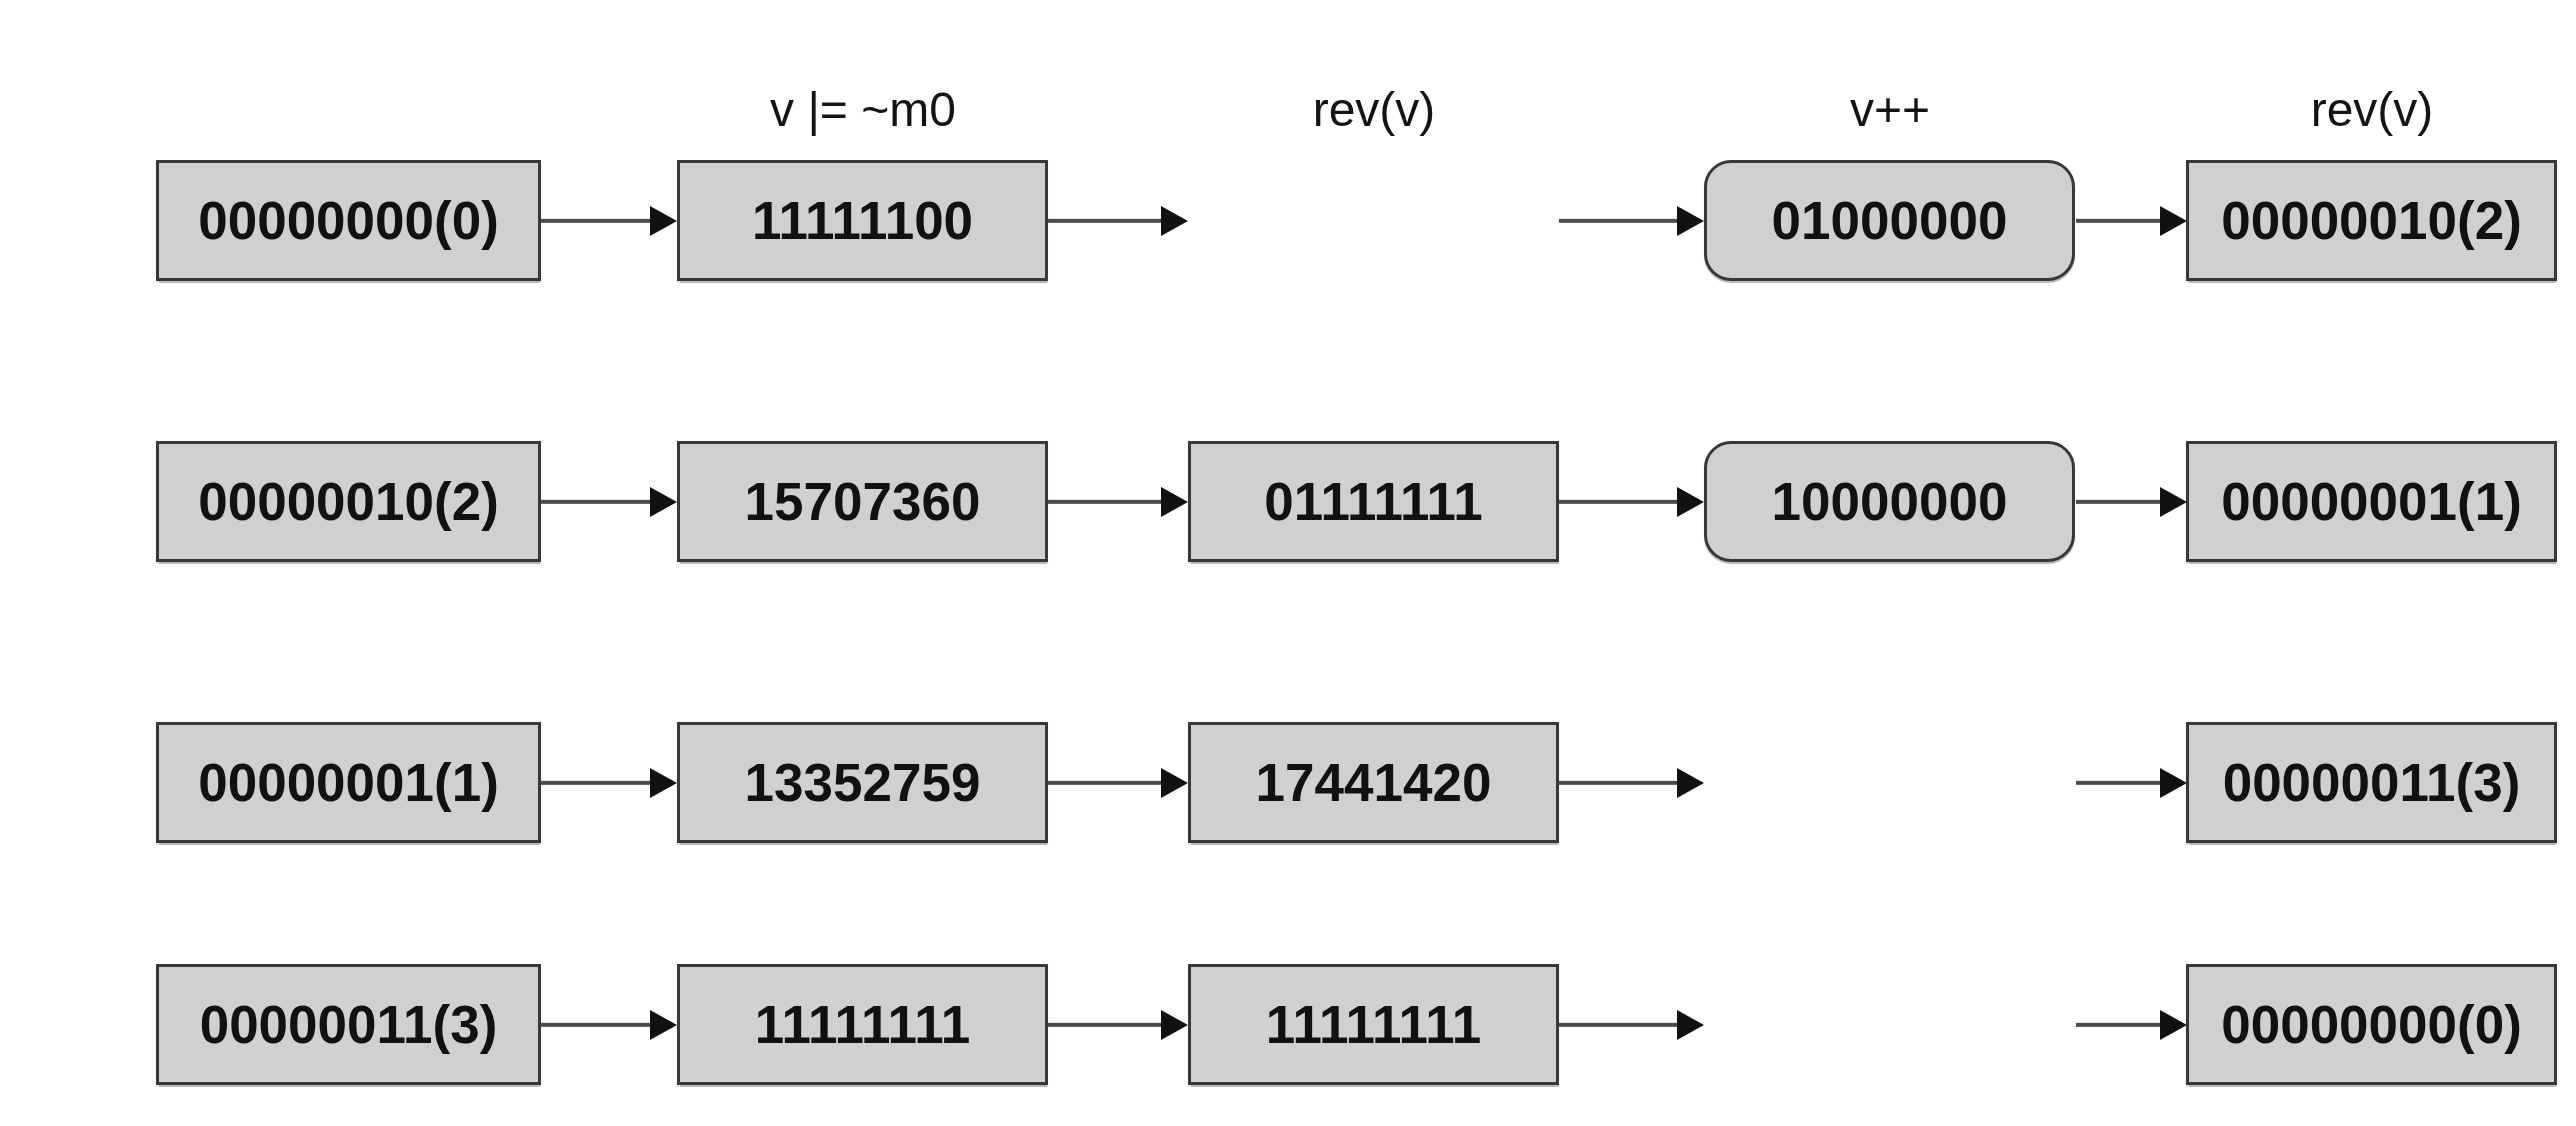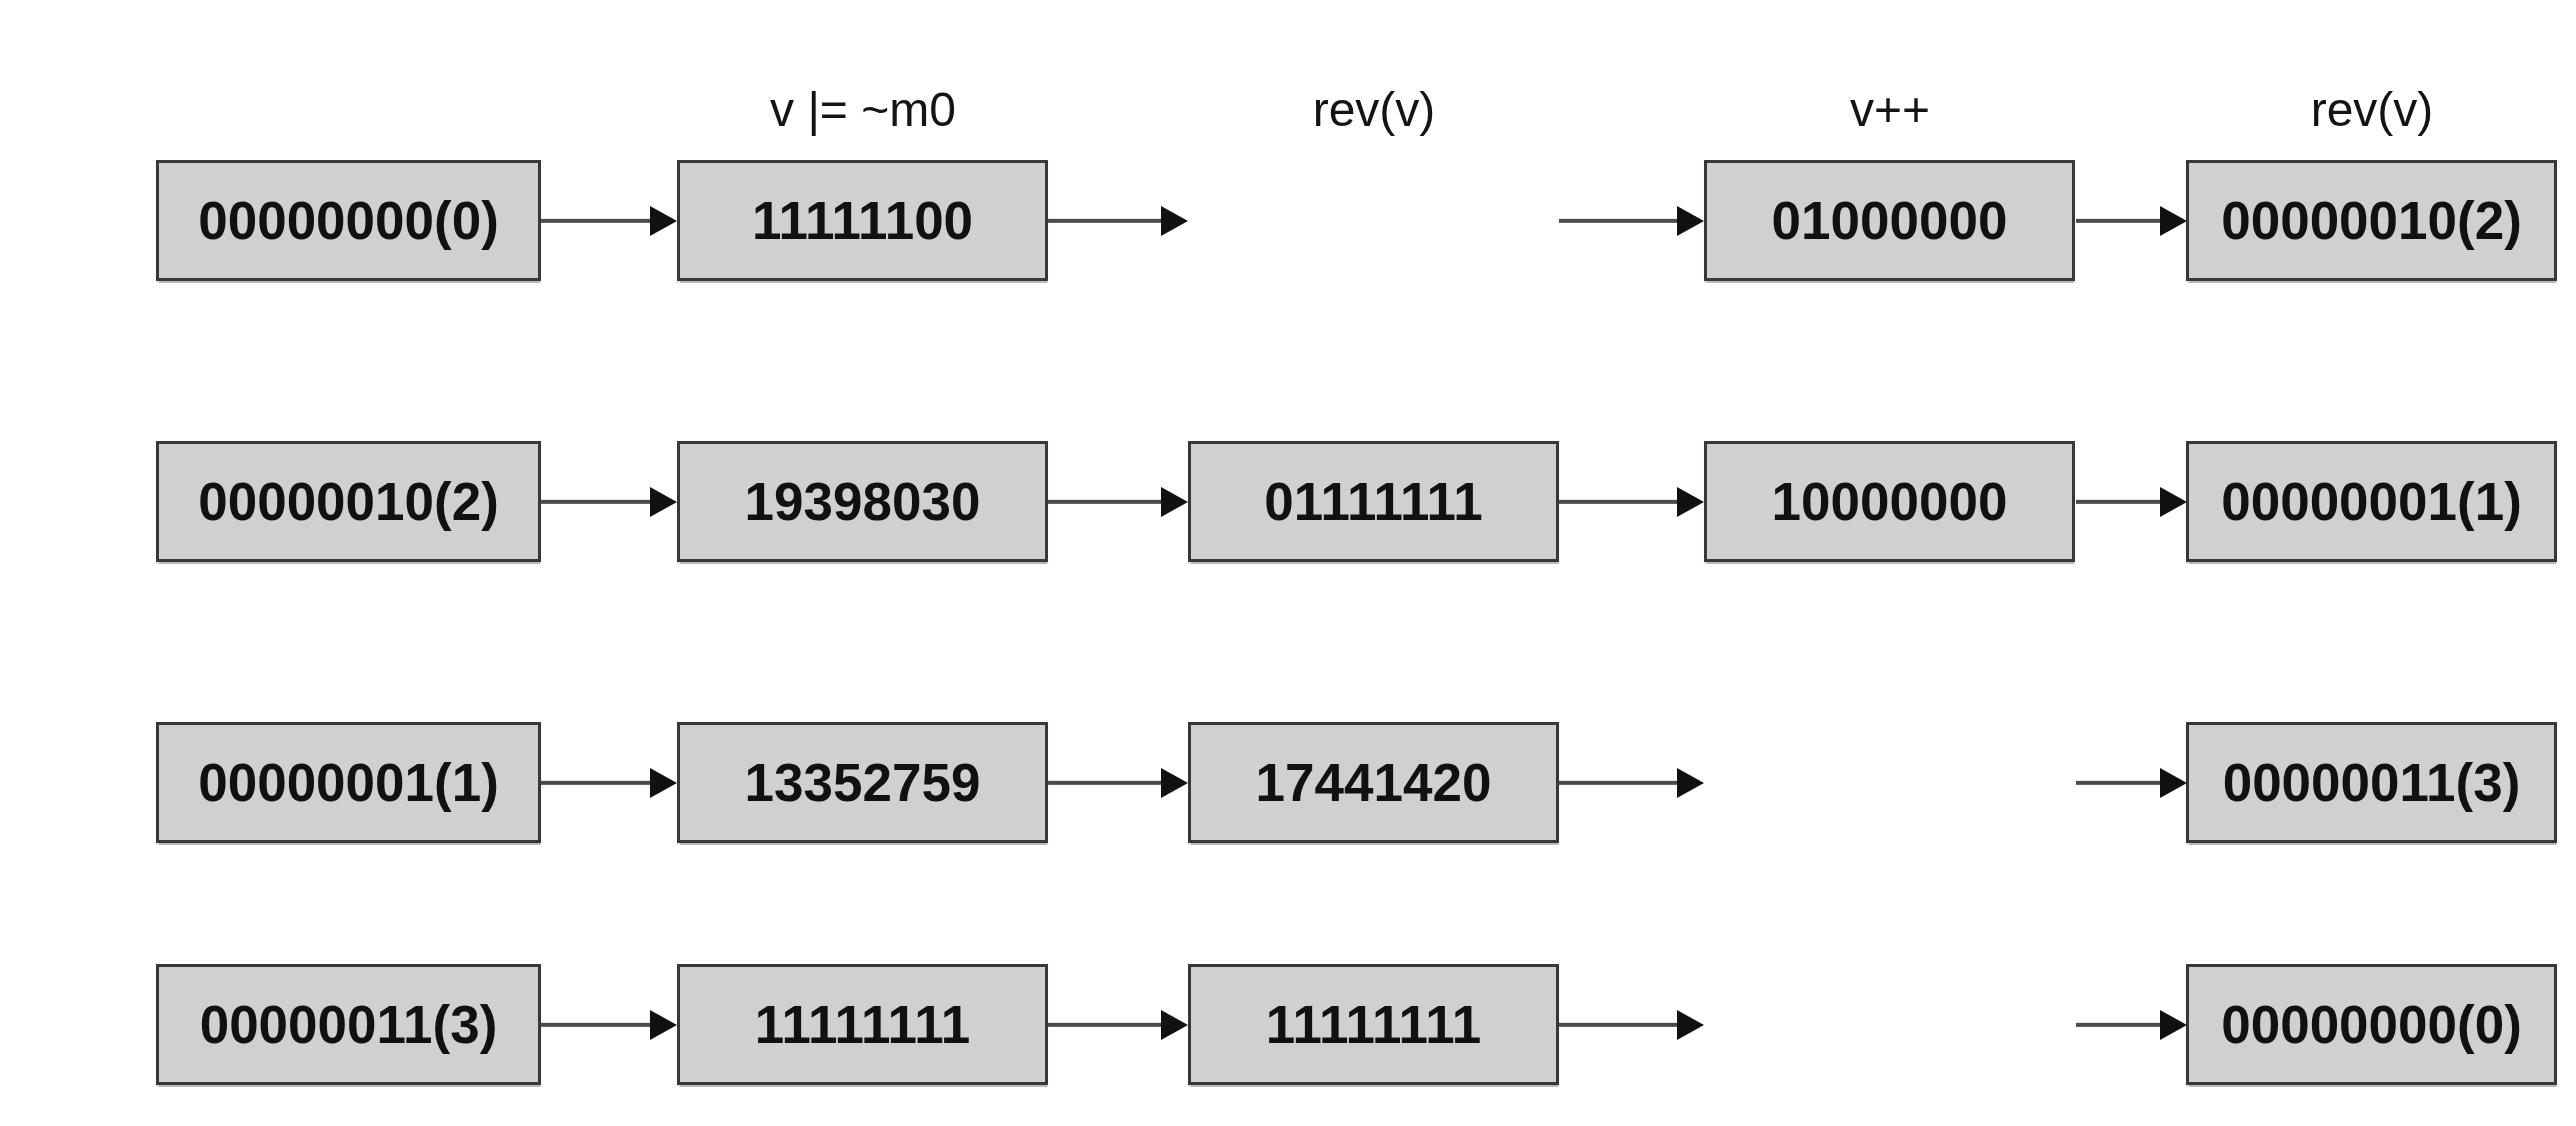--- a/index.html
+++ b/index.html
@@ -49,21 +49,21 @@
     align-items: center;
     justify-content: center;
     font-size: 53px;
     color: #111111;
     white-space: nowrap;
     box-shadow: 0 1.7px 0.9px rgba(0,0,0,0.28);
   }
   .c1 { left: 124px;  width: 385px; }
   .c2 { left: 645px;  width: 371px; }
   .c3 { left: 1156px; width: 371px; }
-  .c4 { left: 1672px; width: 371px; }
+  .c4 { left: 1672px; width: 371px; border-radius: 27px; }
   .c5 { left: 2154px; width: 371px; }
 
   
   .arrow { position: absolute; top: 0; height: 121px; }
   .a1 { left: 509px;  width: 136px; }
   .a2 { left: 1016px; width: 140px; }
   .a3 { left: 1527px; width: 145px; }
   .a4 { left: 2044px; width: 111px; }
   .arrow .line {
     position: absolute;
@@ -118,21 +118,21 @@
       </div>
     <div class="box c5">00000010(2)</div>
   </div>
 
   <div class="row r2">
     <div class="box c1">00000010(2)</div>
     <div class="arrow a1">
         <span class="line"></span>
         <span class="head"></span>
       </div>
-    <div class="box c2">19398030</div>
+    <div class="box c2">15707360</div>
     <div class="arrow a2">
         <span class="line"></span>
         <span class="head"></span>
       </div>
     <div class="box c3">01111111</div>
     <div class="arrow a3">
         <span class="line"></span>
         <span class="head"></span>
       </div>
     <div class="box c4">10000000</div>

